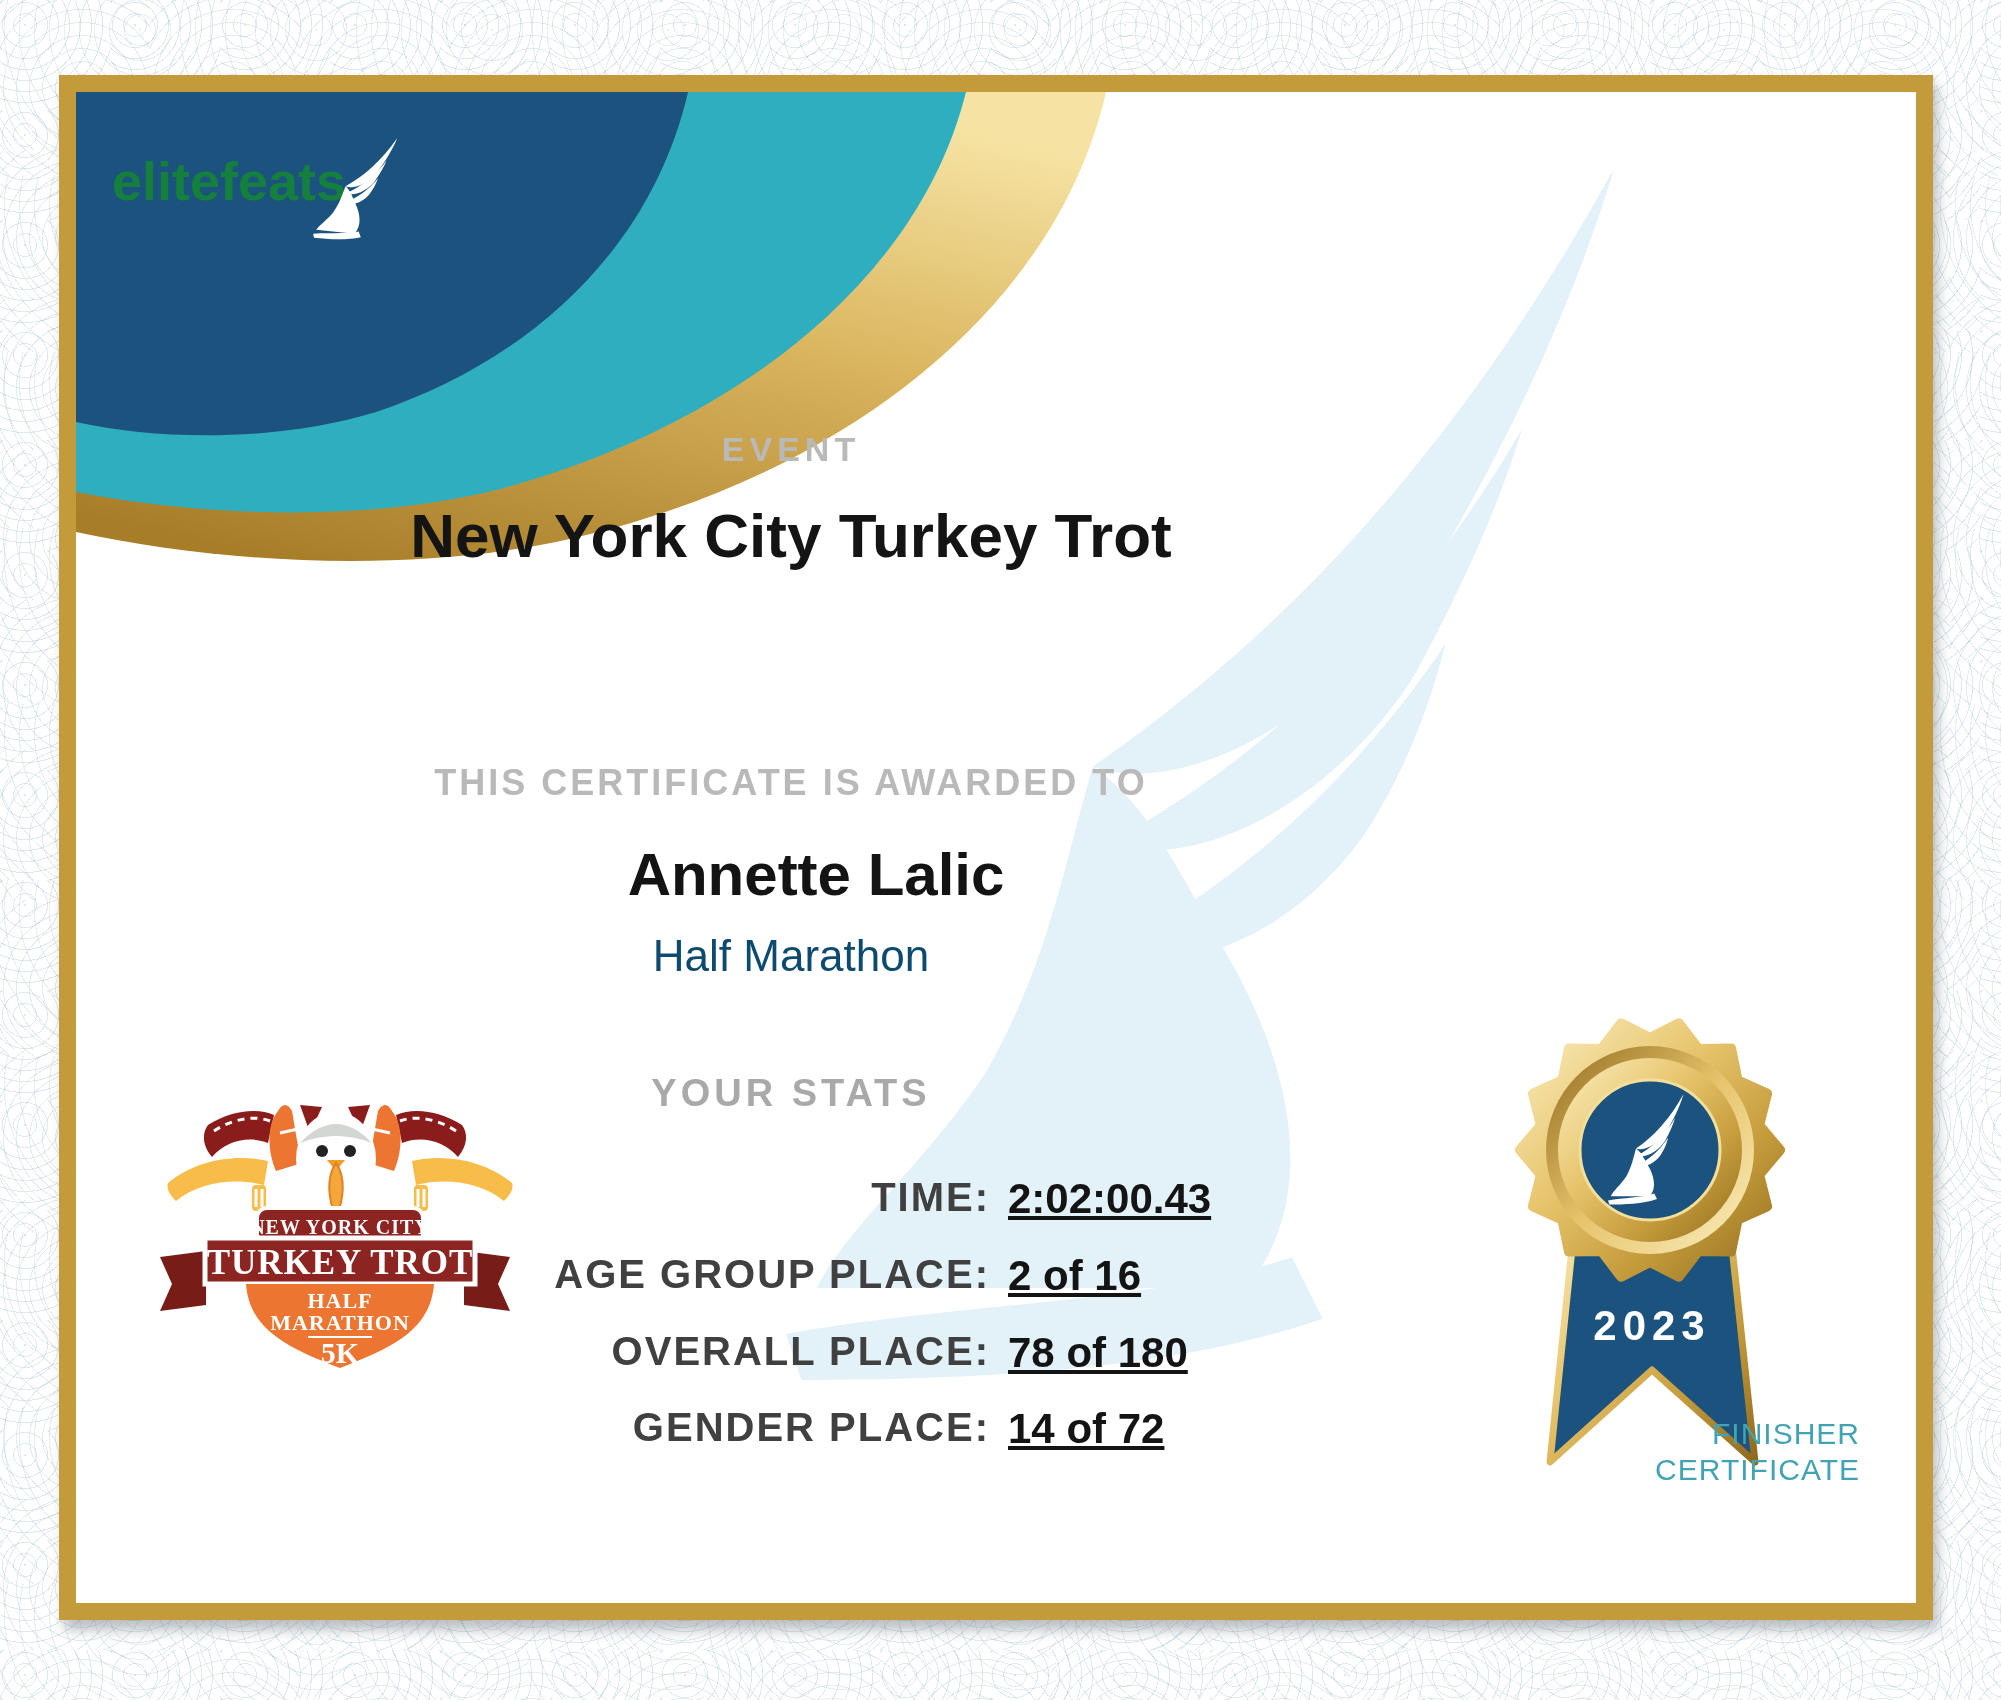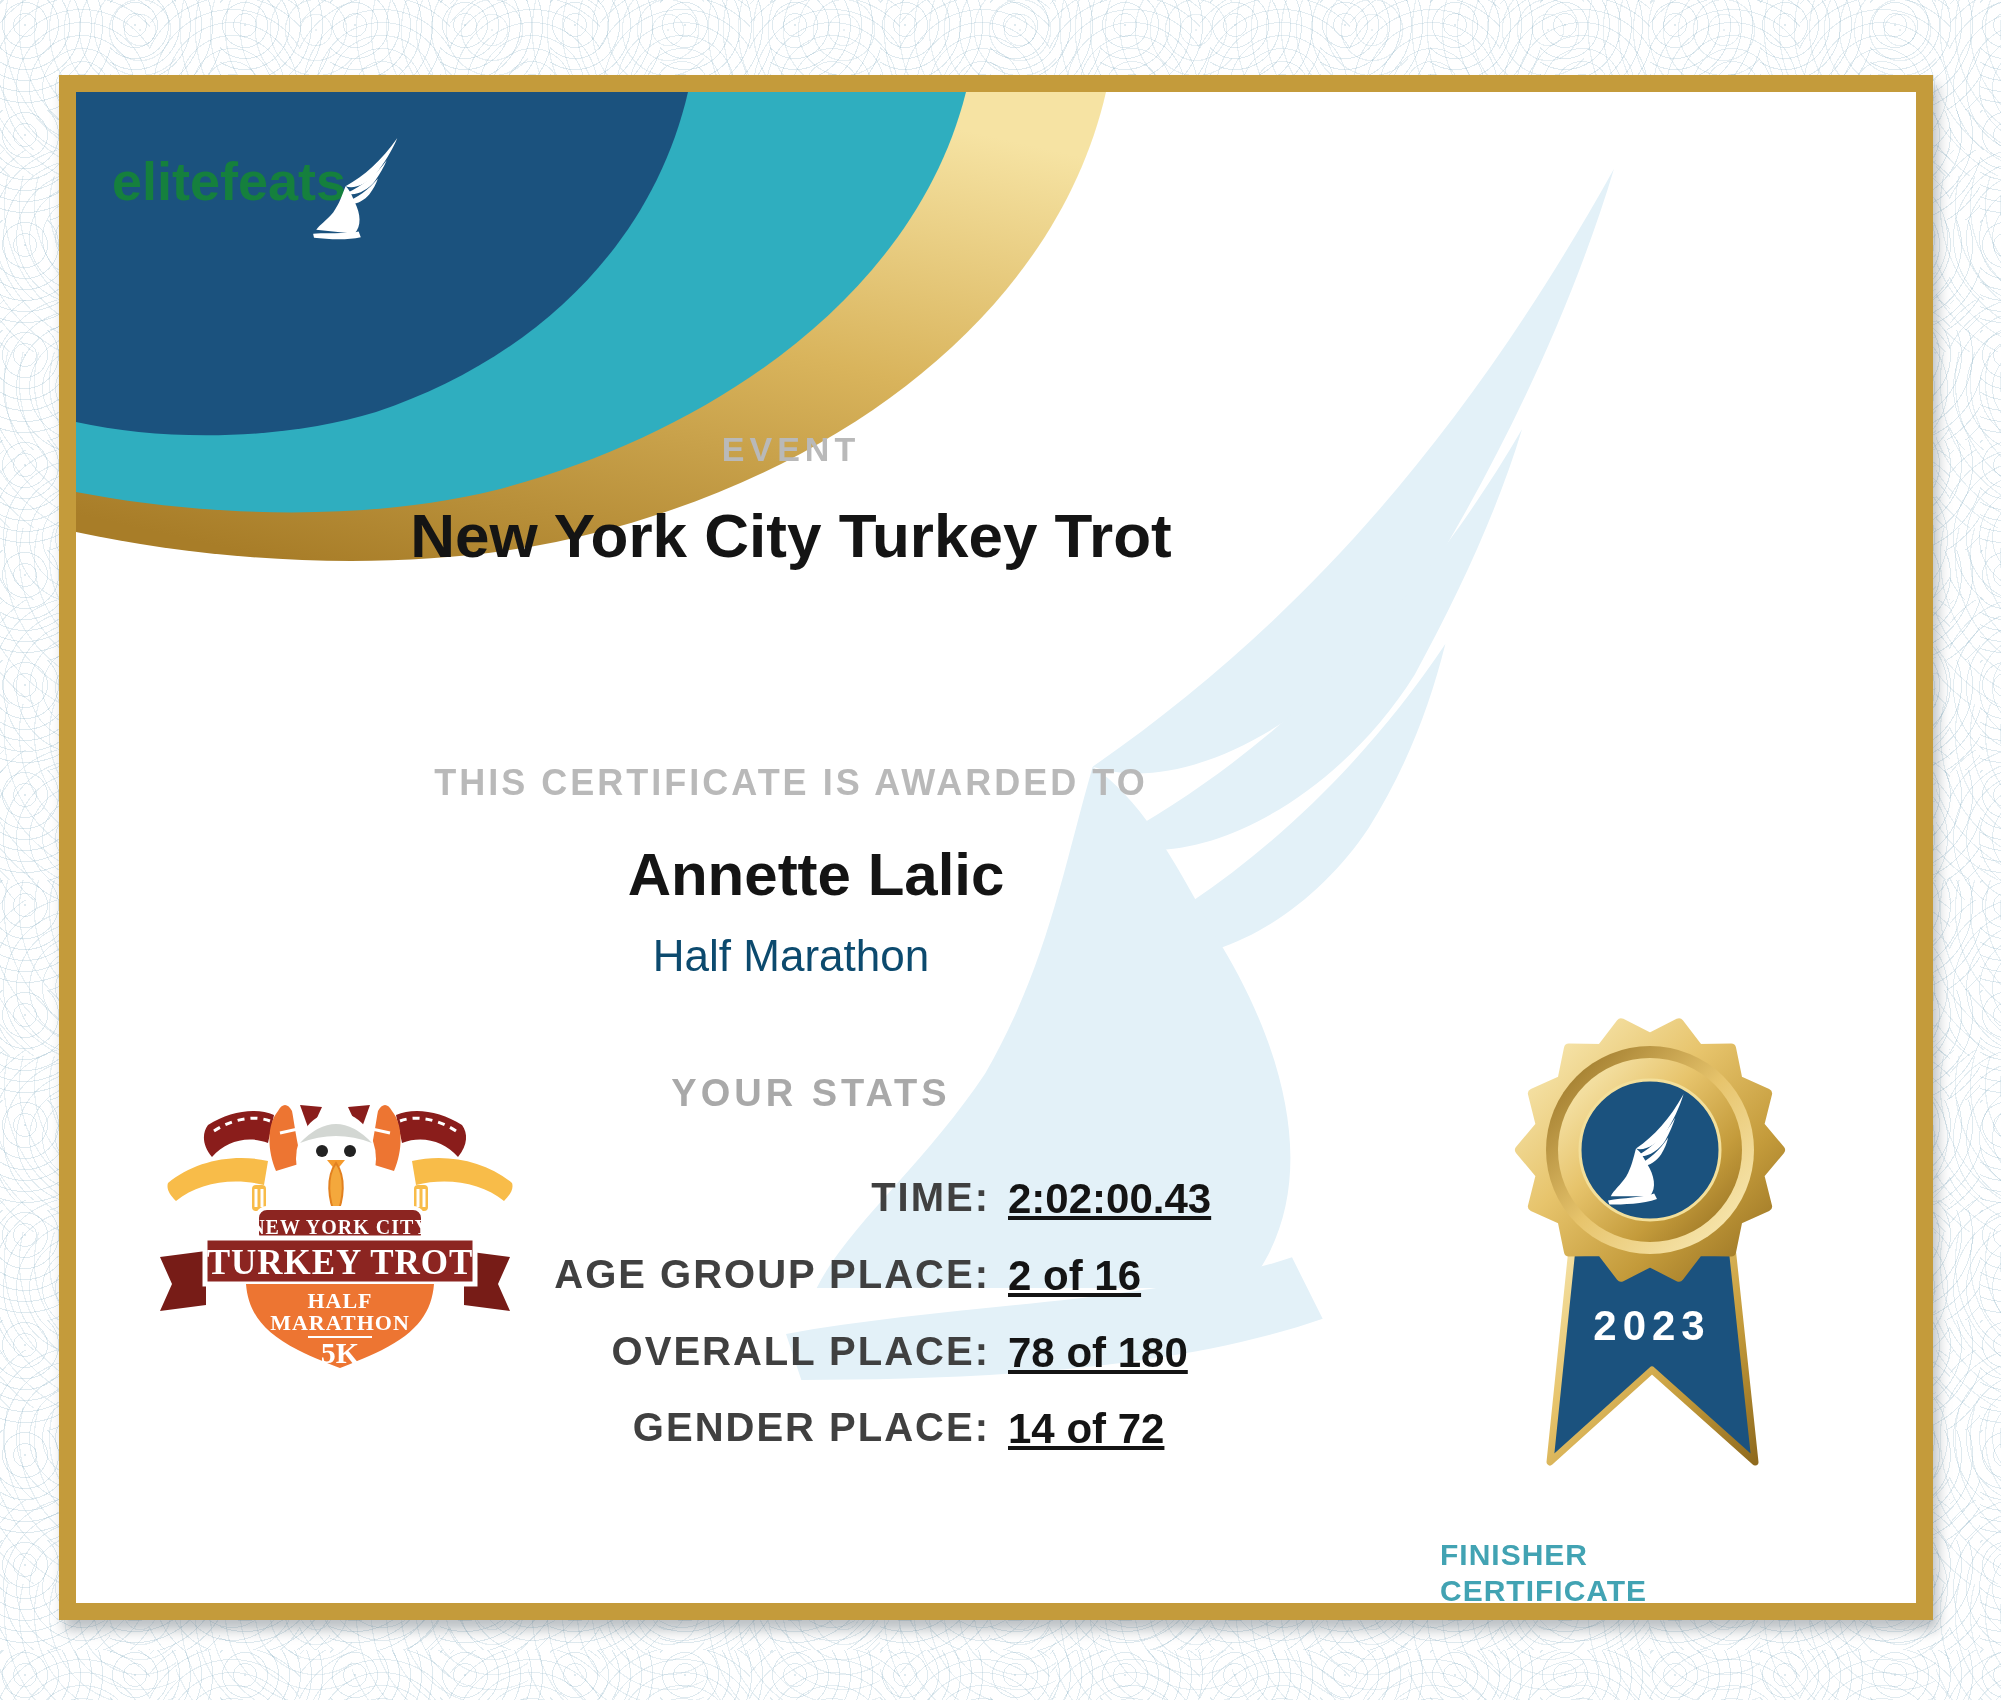--- a/index.html
+++ b/index.html
@@ -31,35 +31,35 @@
   .brand-icon{position:absolute;left:242px;top:42px;transform:rotate(6deg);}
   .watermark{position:absolute;left:710px;top:50px;pointer-events:none;}
   .col{
     position:absolute;left:0;width:1430px;text-align:center;
   }
   .event-label{top:338px;font-size:34px;font-weight:600;letter-spacing:5px;color:#B9B9B9;}
   .event-title{top:408px;font-size:62px;font-weight:bold;color:#141414;}
   .awarded-label{top:670px;font-size:36px;font-weight:600;letter-spacing:3px;color:#B9B9B9;}
   .runner-name{top:748px;font-size:60px;font-weight:bold;color:#141414;margin-left:25px;}
   .distance{top:839px;font-size:44px;font-weight:normal;color:#0c4a6e;}
-  .stats-heading{top:980px;font-size:38px;font-weight:bold;letter-spacing:4px;color:#A9A9A9;padding-left:20px;}
+  .stats-heading{top:980px;font-size:38px;font-weight:bold;letter-spacing:4px;color:#A9A9A9;}
   .stat-row{position:absolute;left:0;width:100%;height:46px;}
   .stat-label{
     position:absolute;left:0;top:0;width:914px;text-align:right;
     font-size:40px;font-weight:600;letter-spacing:2px;color:#404040;
   }
   .stat-value{
     position:absolute;left:932px;top:0;
     font-size:42px;font-weight:bold;color:#141414;text-decoration:underline;
   }
   .turkey-logo{position:absolute;left:74px;top:1013px;}
   .medal{position:absolute;left:1404px;top:918px;}
   .finisher-caption{
-    position:absolute;left:1364px;top:1445px;width:420px;
-    text-align:left;font-size:30px;line-height:36px;font-weight:bold;
+    position:absolute;left:1364px;top:1324px;width:420px;
+    text-align:right;font-size:30px;line-height:36px;font-weight:normal;
     letter-spacing:1px;color:#42A3B3;
   }
   .slab{font-family:"Liberation Serif", serif;font-weight:bold;}
 </style>
 </head>
 <body>
 
 <div class="page">
 
   <svg width="0" height="0" style="position:absolute">

